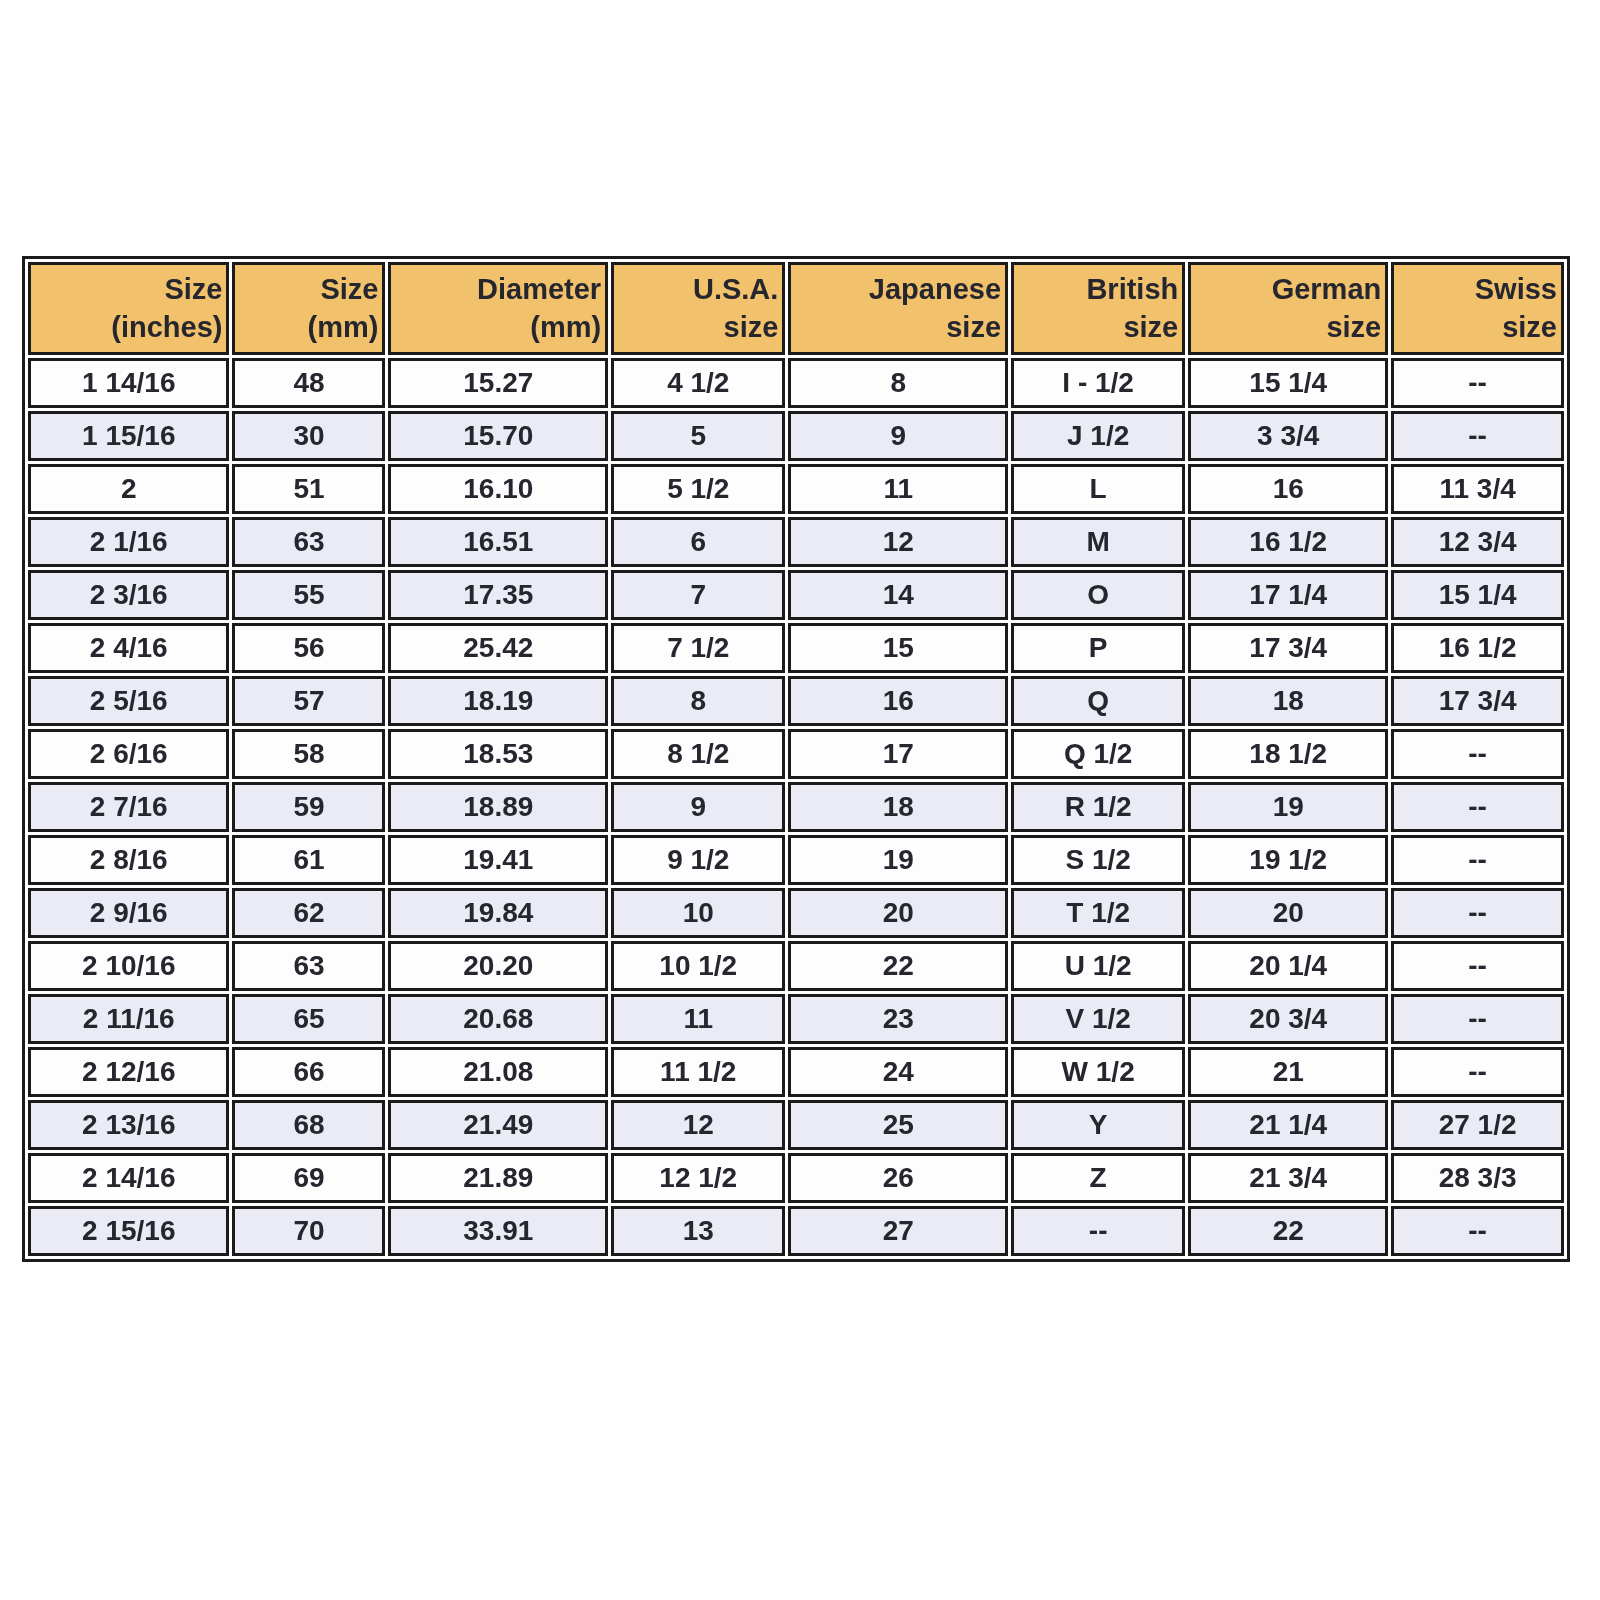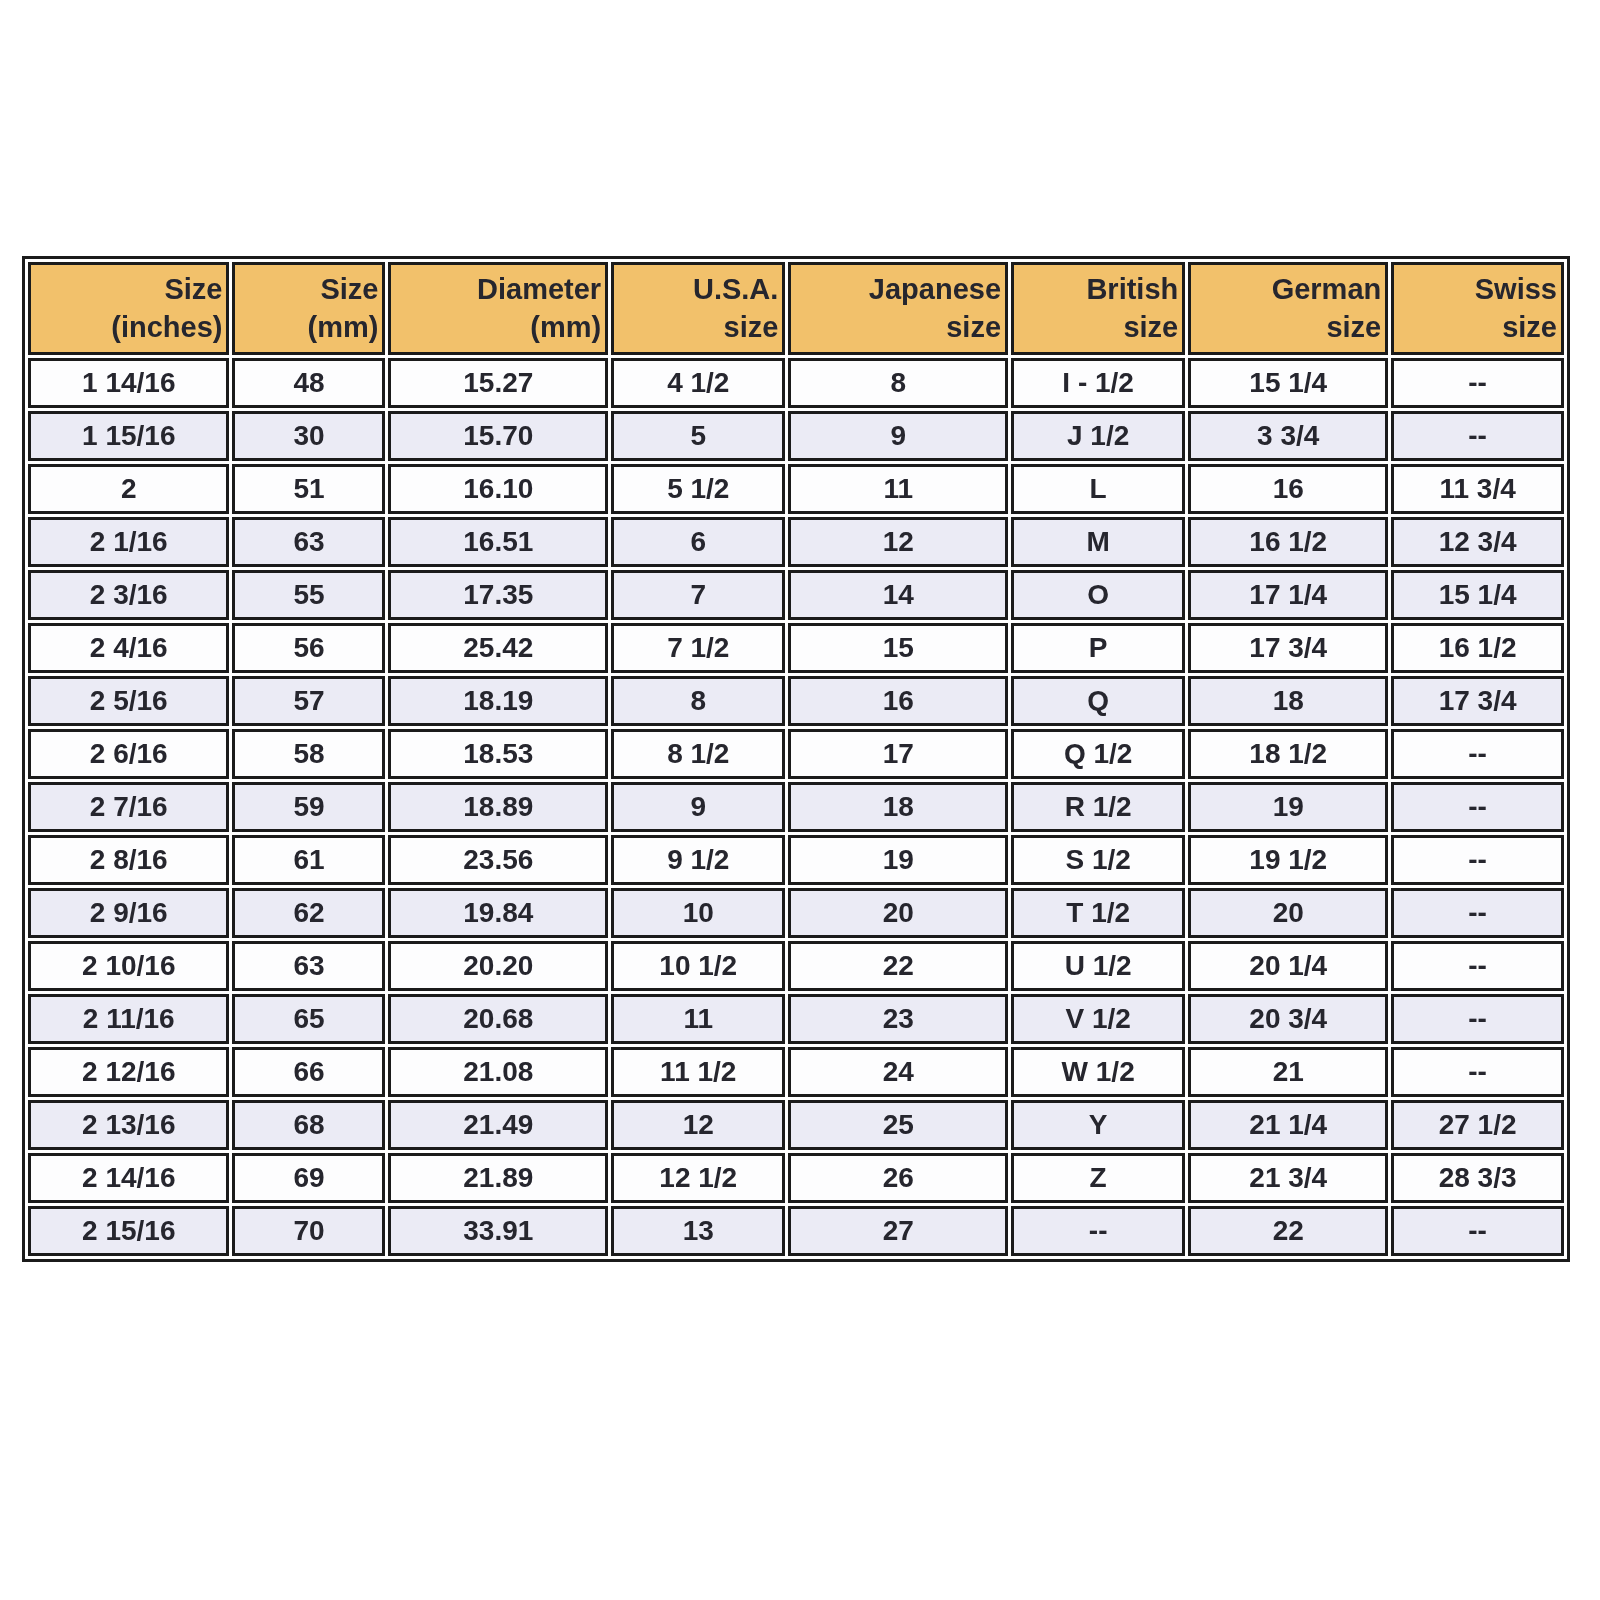--- a/index.html
+++ b/index.html
@@ -189,21 +189,21 @@
           <td>18.89</td>
           <td>9</td>
           <td>18</td>
           <td>R 1/2</td>
           <td>19</td>
           <td>--</td>
         </tr>
         <tr>
           <td>2 8/16</td>
           <td>61</td>
-          <td>23.56</td>
+          <td>19.41</td>
           <td>9 1/2</td>
           <td>19</td>
           <td>S 1/2</td>
           <td>19 1/2</td>
           <td>--</td>
         </tr>
         <tr class="alt">
           <td>2 9/16</td>
           <td>62</td>
           <td>19.84</td>

